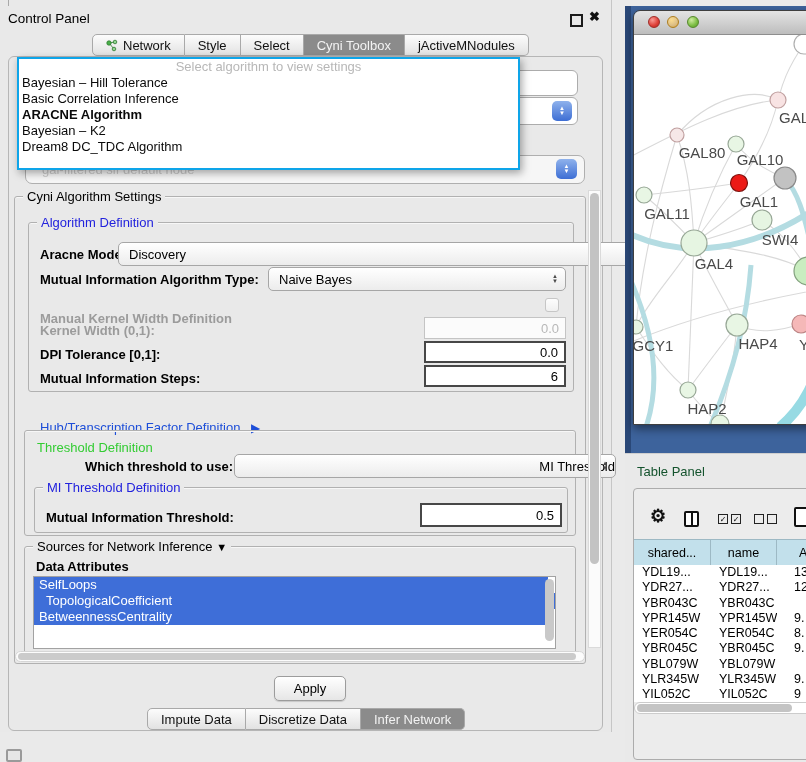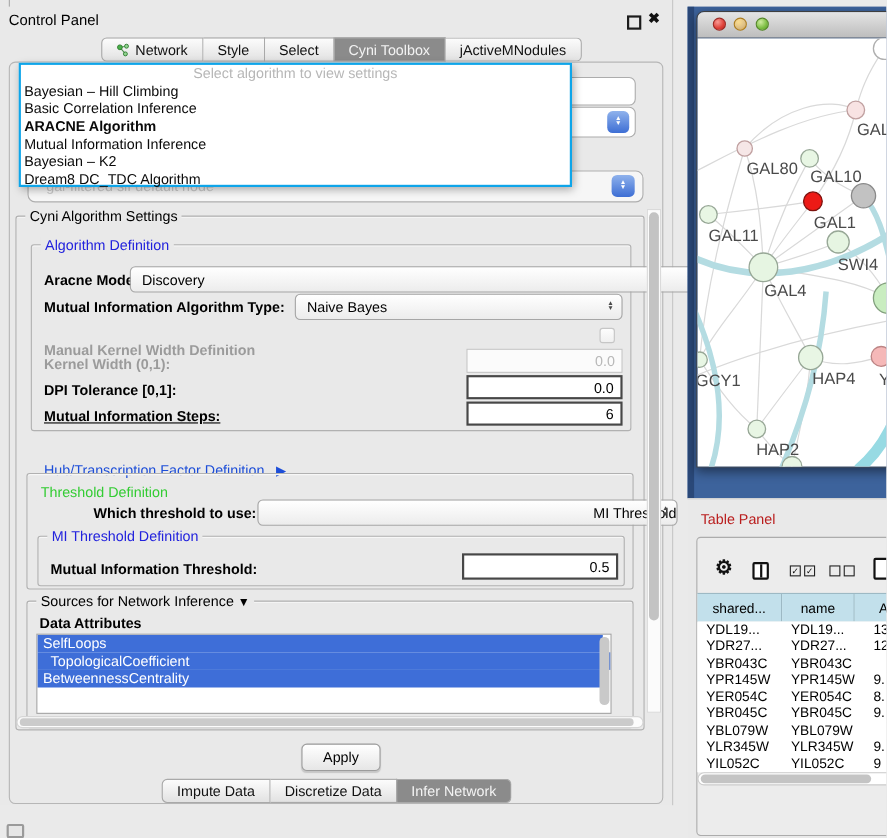--- a/index.html
+++ b/index.html
@@ -79,24 +79,23 @@
     <div class="abs" style="left:25px;top:155px;width:560px;height:29px;background:#F6F6F6;border:1px solid #AFAFAF;border-radius:7px;z-index:2;box-sizing:border-box;display:flex;align-items:center;">
       <span style="margin-left:16px;font-size:13px;color:#C9C9C9;">gal-filtered sif default node</span>
     </div>
     <div class="capsule" style="left:556px;top:159px;width:21px;height:20px;z-index:3;">
         <span>▲</span>
         <span>▼</span>
       </div>
 
     <div class="abs" style="left:17px;top:57px;width:503px;height:113px;background:#FFF;border:2px solid #0ea5e9;z-index:10;box-shadow:2px 3px 8px rgba(0,0,0,0.35);box-sizing:border-box;">
       <div style="height:16px;line-height:16px;text-align:center;font-size:13px;color:#B7B7B7;">Select algorithm to view settings</div>
-      <div class="popup-item">Bayesian – Hill Climbing</div>
+      <div class="popup-item">Bayesian – Hill Tolerance</div>
       <div class="popup-item">Basic Correlation Inference</div>
       <div class="popup-item" style="font-weight:bold;">ARACNE Algorithm</div>
-      <div class="popup-item">Mutual Information Inference</div>
       <div class="popup-item">Bayesian – K2</div>
       <div class="popup-item">Dream8 DC_TDC Algorithm</div>
     </div>
 
     <div class="titled-group" style="left:14px;top:196px;width:570px;height:466px;">
       <span class="group-title" style="color:#000;">Cyni Algorithm Settings</span>
     </div>
 
     <div class="titled-group" style="left:28px;top:222px;width:544px;height:168px;">
       <span class="group-title" style="color:#2222DD;">Algorithm Definition</span>
@@ -122,21 +121,21 @@
 
     <div class="lbl gray" style="left:40px;top:299px;margin-top:12px;">Manual Kernel Width Definition</div>
     <div class="abs" style="left:545px;top:298px;width:14px;height:14px;border:1px solid #C6C6C6;border-radius:3px;background:linear-gradient(#FDFDFD,#F0F0F0);box-sizing:border-box;"></div>
 
     <div class="lbl gray" style="left:40px;top:323px;">Kernel Width (0,1):</div>
     <div class="field disabled" style="left:424px;top:317px;width:142px;height:22px;">0.0</div>
 
     <div class="lbl" style="left:40px;top:347px;">DPI Tolerance [0,1]:</div>
     <div class="field" style="left:424px;top:341px;width:142px;height:22px;">0.0</div>
 
-    <div class="lbl" style="left:40px;top:371px;text-decoration:underline;">Mutual Information Steps:</div>
+    <div class="lbl" style="left:40px;top:371px;">Mutual Information Steps:</div>
     <div class="field" style="left:424px;top:365px;width:142px;height:22px;">6</div>
 
     <div class="abs" style="left:40px;top:420px;font-size:13px;color:#1d4ed8;white-space:nowrap;">
       <span>Hub/Transcription Factor Definition</span>
       <span style="font-size:12px;margin-left:7px;">▶</span>
     </div>
 
     <div class="titled-group" style="left:24px;top:430px;width:550px;height:104px;">
       <span class="group-title" style="color:#33CC33;margin-top:17px;">Threshold Definition</span>
     </div>
@@ -270,21 +269,21 @@
             <text x="124" y="314" text-anchor="middle">HAP4</text>
             <text x="165" y="315">Y</text>
             <text x="73" y="379" text-anchor="middle">HAP2</text>
           </g>
         </svg>
       </div>
     </div>
   </div>
 
   <div class="abs" style="left:625px;top:453px;width:181px;height:309px;background:#E9E9E9;overflow:hidden;border-top:1px solid #CFCFCF;">
-    <div class="abs" style="left:12px;top:10px;font-size:13px;color:#b91c1c;">Table Panel</div>
+    <div class="abs" style="left:12px;top:10px;font-size:13px;color:#14532d;">Table Panel</div>
 
     <div class="abs" style="left:8px;top:34px;width:200px;height:272px;background:#ECECEC;border:1px solid #ACACAC;border-radius:4px;box-sizing:border-box;">
 
       <div class="abs" style="left:0;top:0;width:200px;height:48px;">
         <div class="abs" style="left:16px;top:18px;font-size:18px;font-weight:bold;color:#111;line-height:18px;">⚙</div>
         <div class="abs" style="left:50px;top:22px;width:15px;height:16px;border:2px solid #111;border-radius:2px;box-sizing:border-box;background:#FFF;">
           <div style="position:absolute;left:4.5px;top:0;width:2px;height:12px;background:#111;"></div>
         </div>
         <div class="abs" style="left:84px;top:25px;display:flex;gap:3px;">
           <div style="width:10px;height:10px;border:1.5px solid #222;font-size:8px;line-height:9px;text-align:center;box-sizing:border-box;">✓</div>

